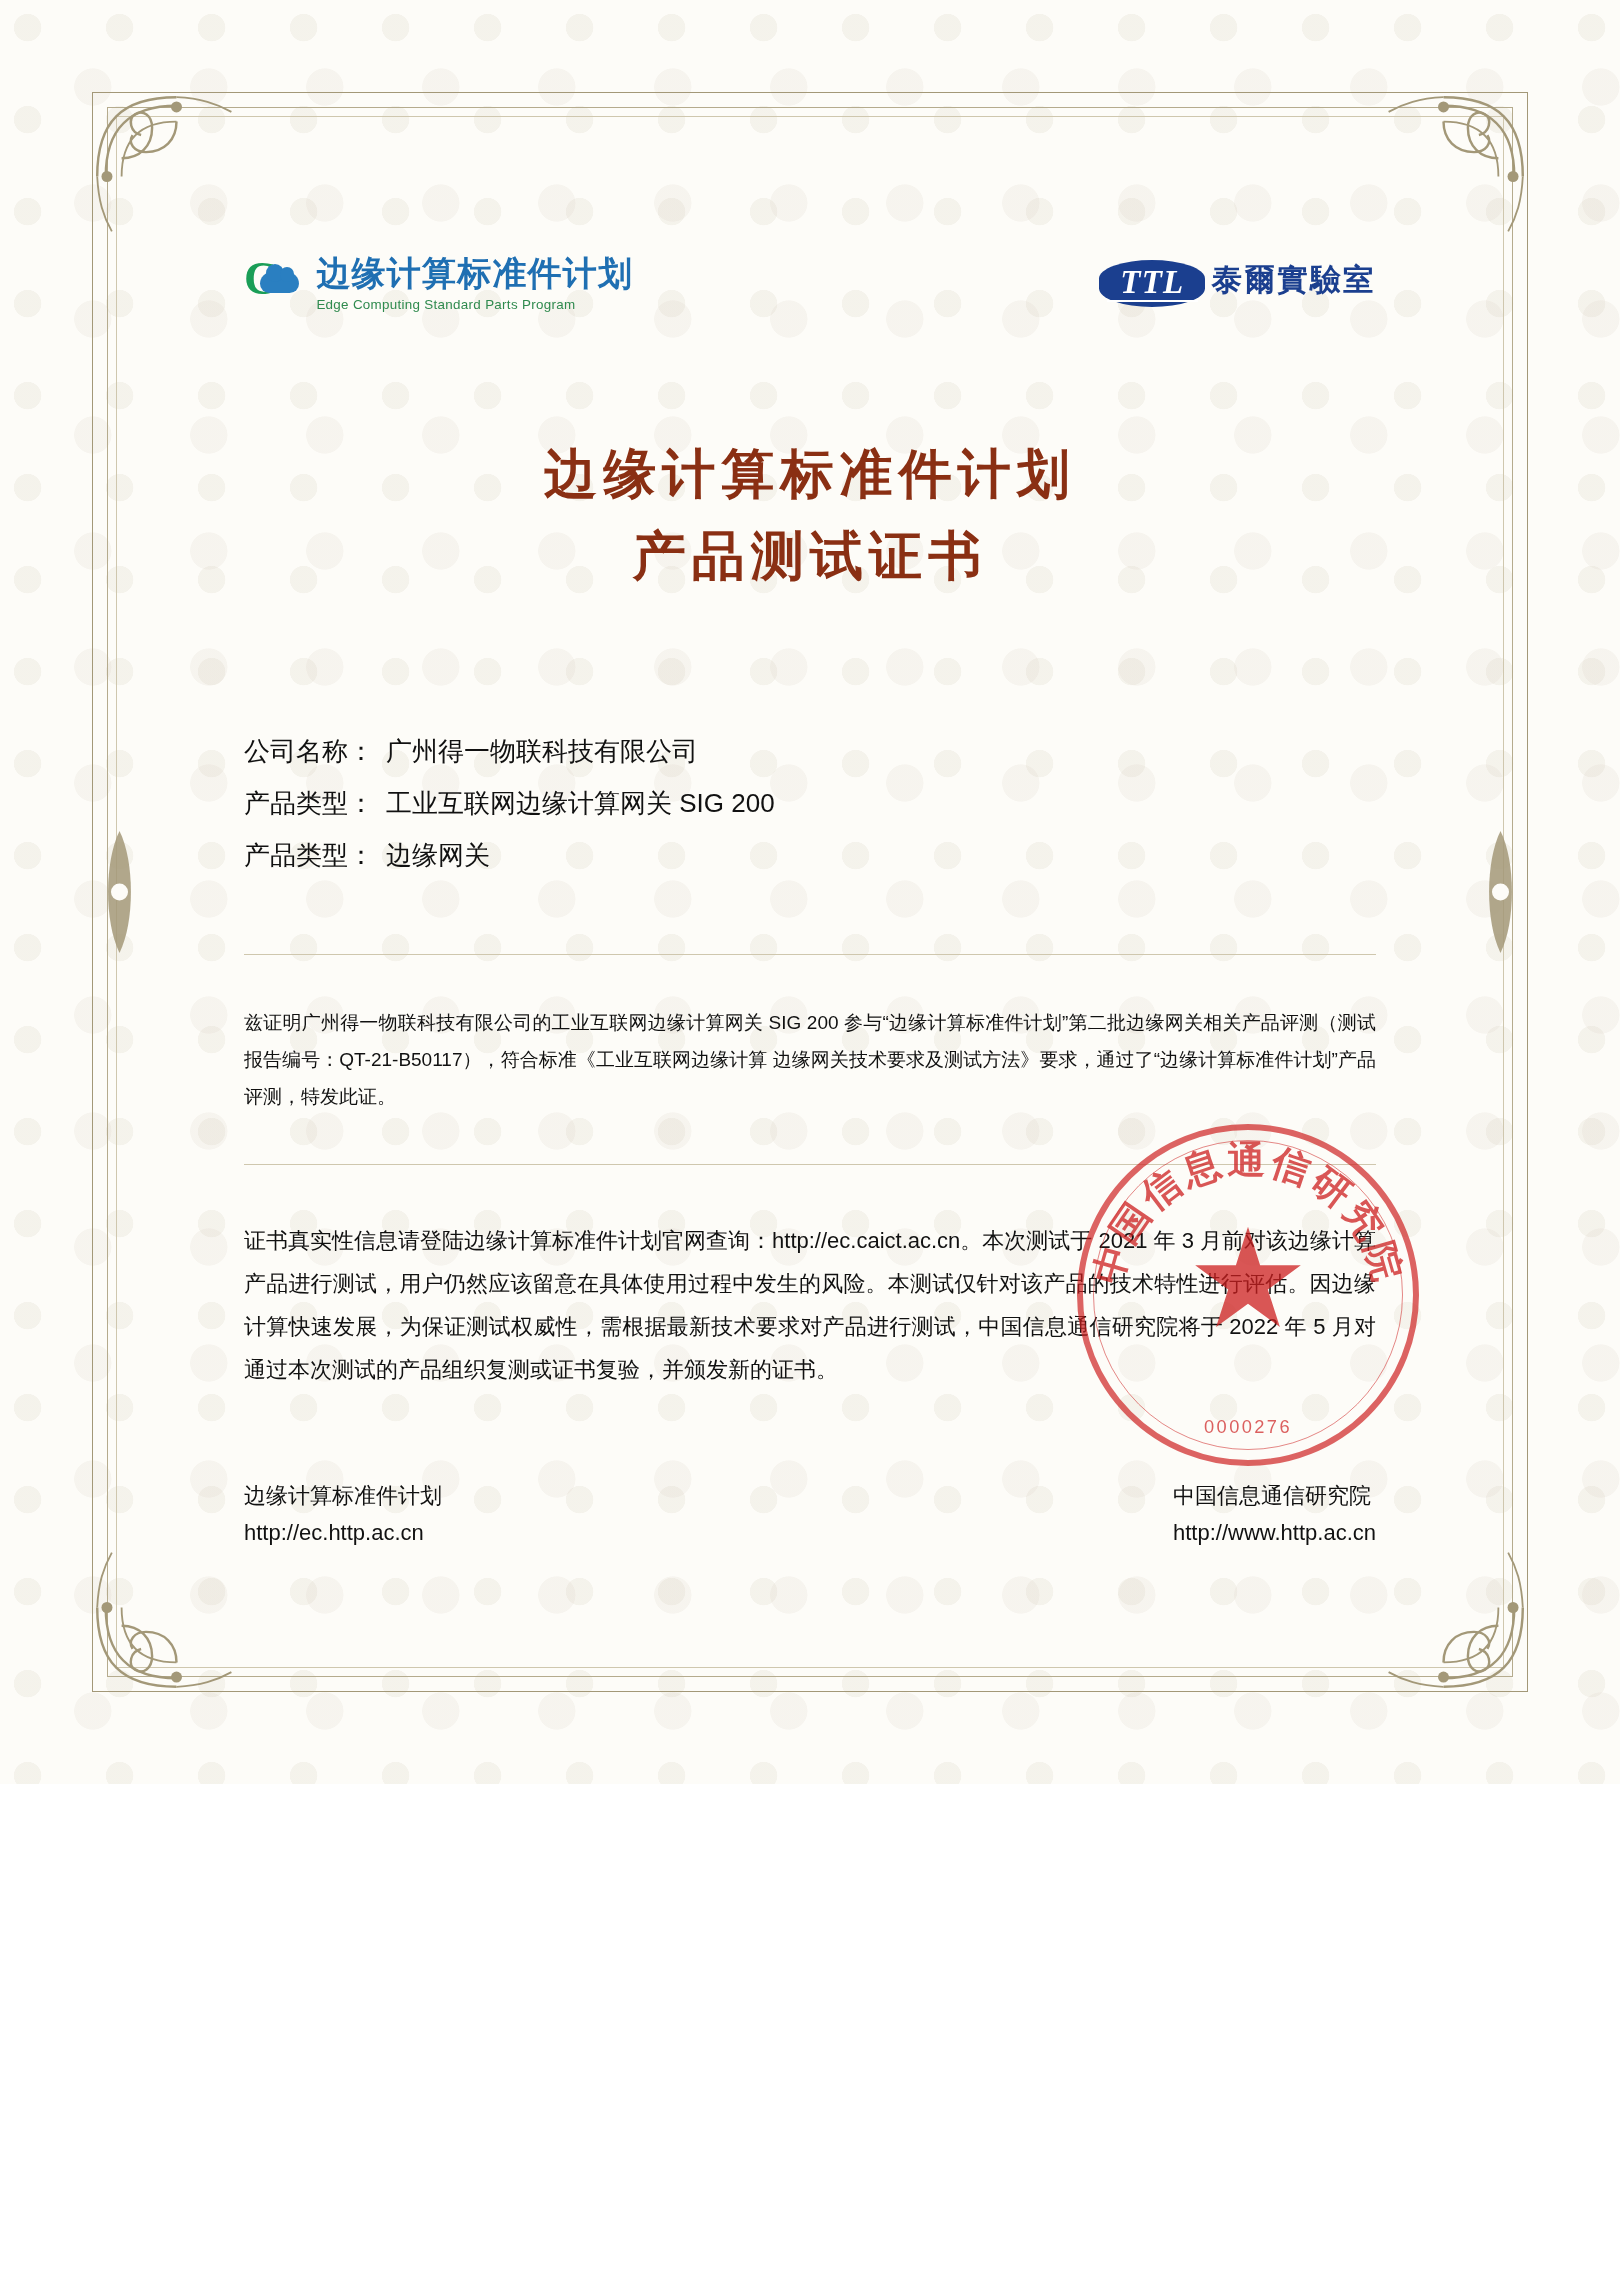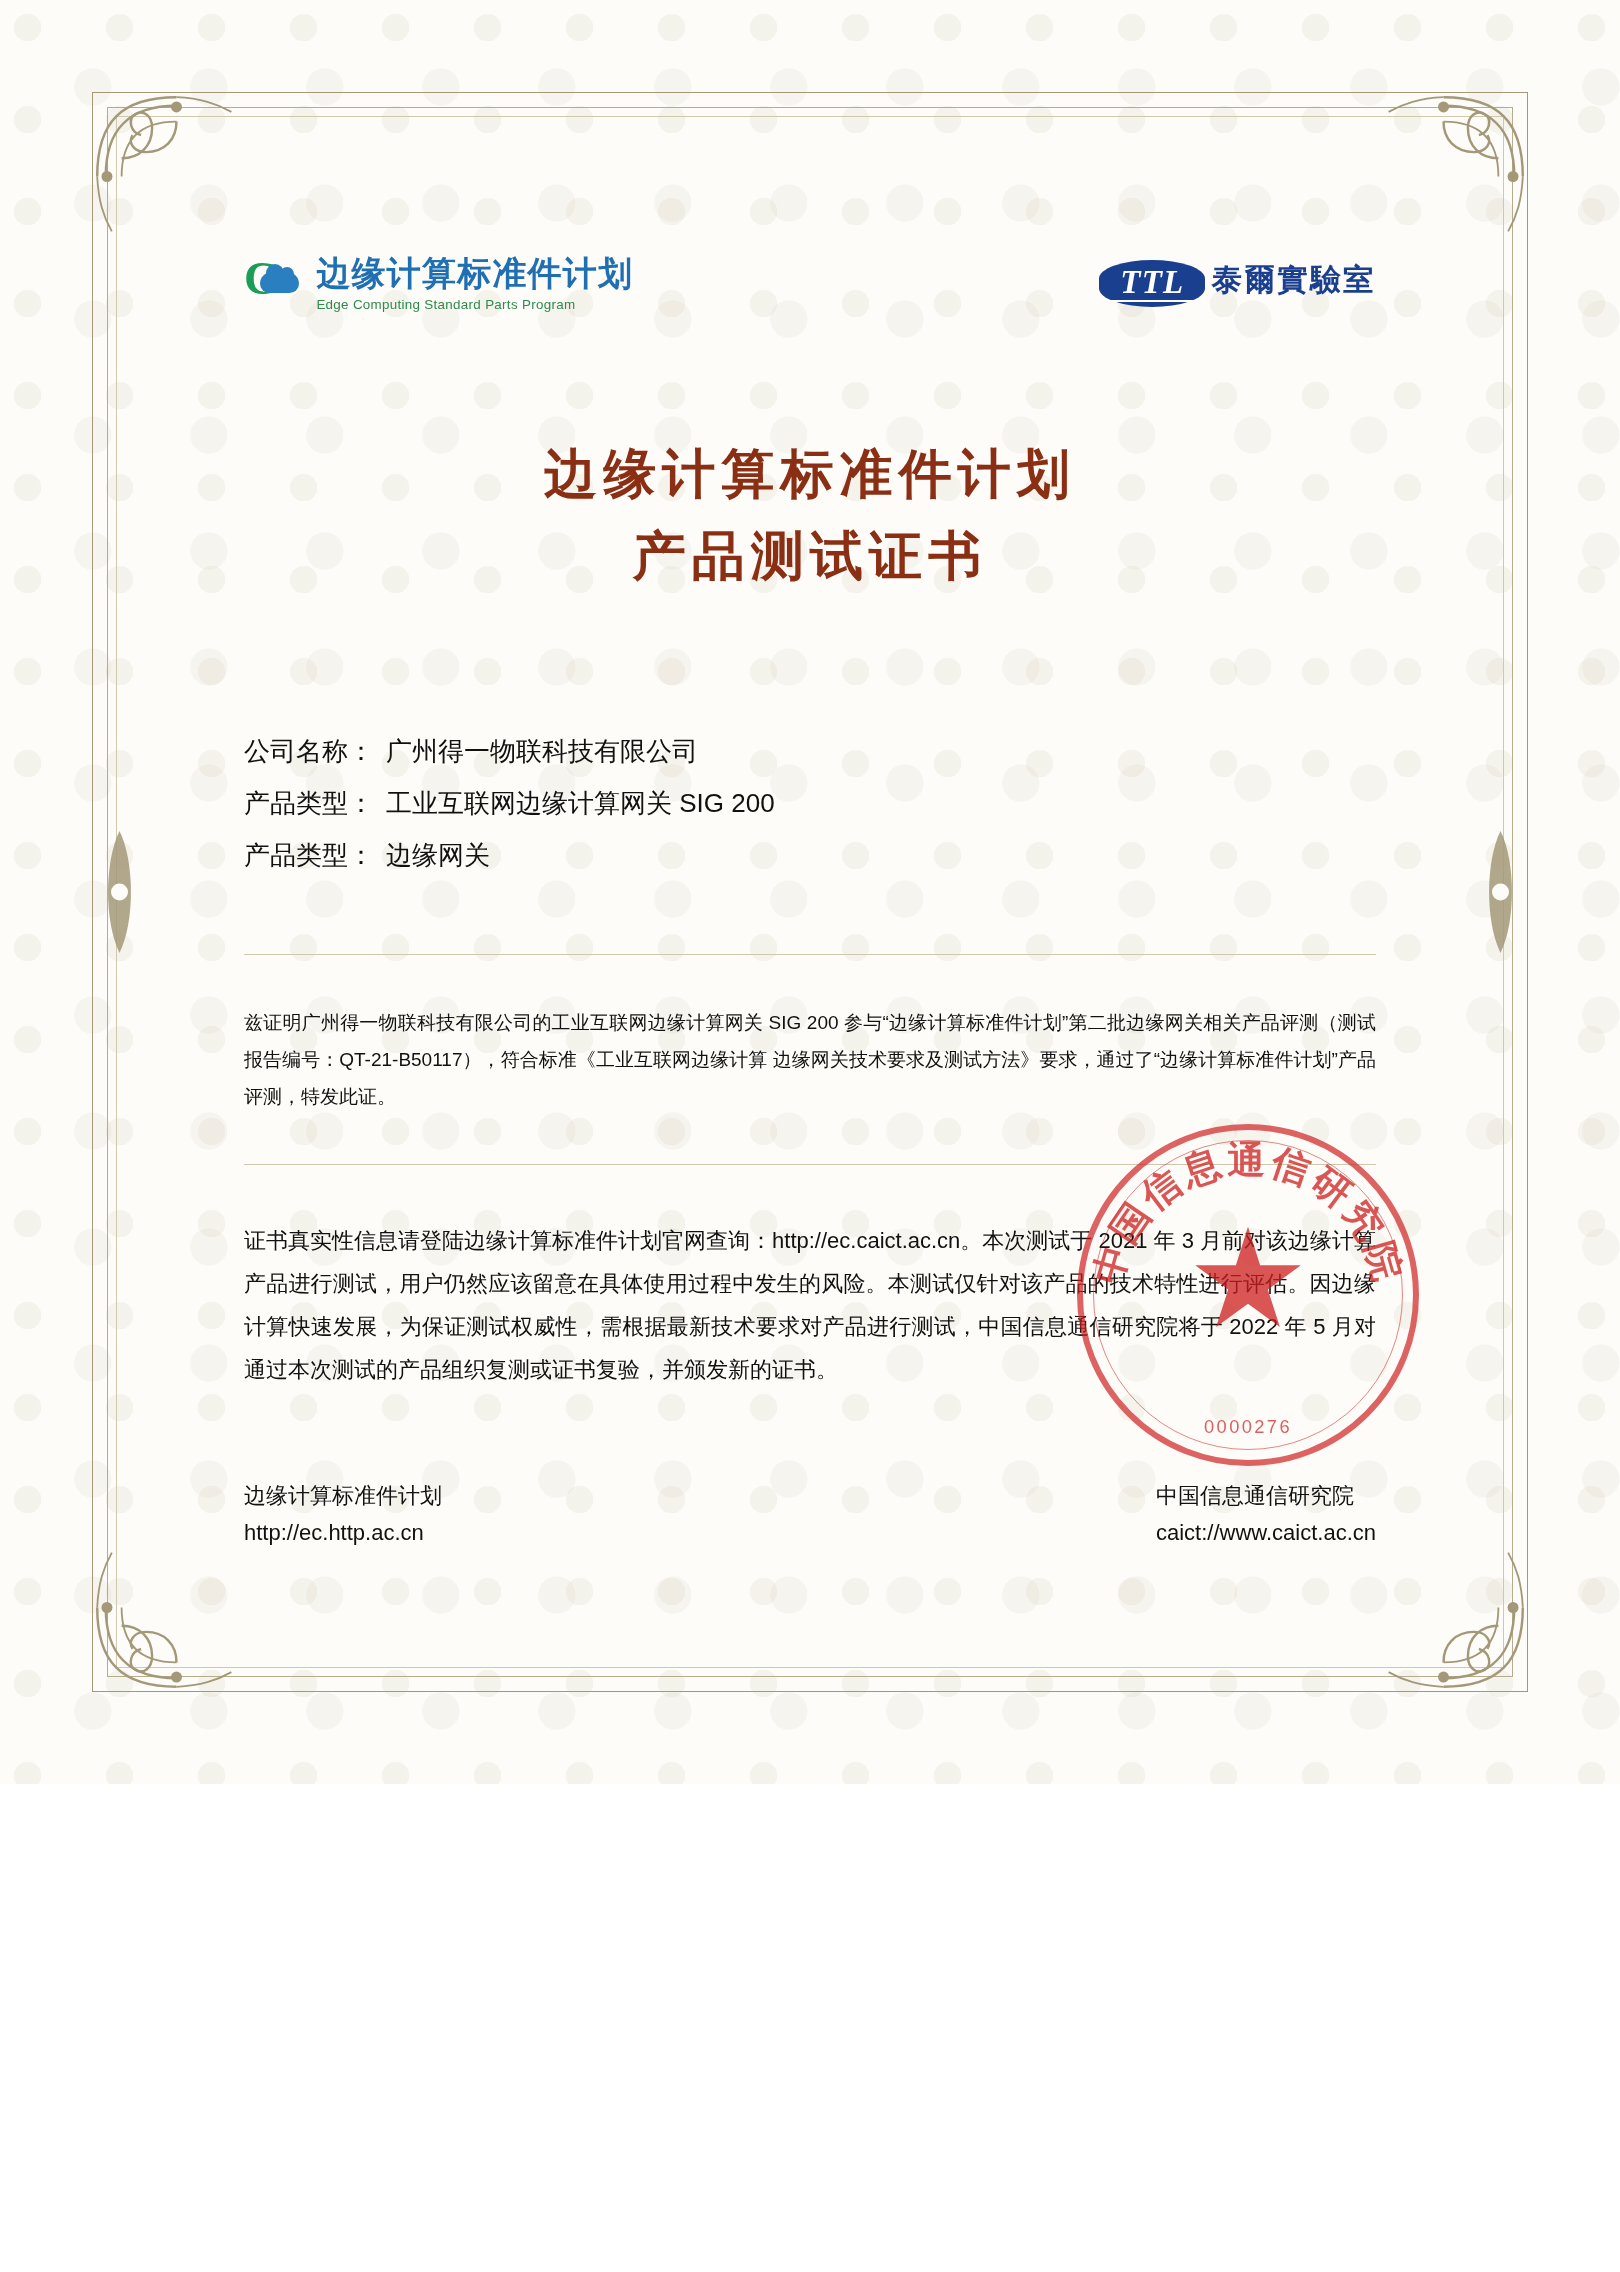--- a/index.html
+++ b/index.html
@@ -400,21 +400,21 @@
 
     <div class="note-par">证书真实性信息请登陆边缘计算标准件计划官网查询：http://ec.caict.ac.cn。本次测试于 2021 年 3 月前对该边缘计算产品进行测试，用户仍然应该留意在具体使用过程中发生的风险。本测试仅针对该产品的技术特性进行评估。因边缘计算快速发展，为保证测试权威性，需根据最新技术要求对产品进行测试，中国信息通信研究院将于 2022 年 5 月对通过本次测试的产品组织复测或证书复验，并颁发新的证书。</div>
 
     <div class="footer">
       <div class="left">
         <div>边缘计算标准件计划</div>
         <div>http://ec.http.ac.cn</div>
       </div>
       <div class="right">
         <div>中国信息通信研究院</div>
-        <div>caict://www.caict.ac.cn</div>
+        <div>http://www.http.ac.cn</div>
       </div>
     </div>
 
   </div>
 
   <div class="seal">
     <div class="inner-ring"></div>
     <svg class="arc-text" viewBox="0 0 540 540">
       <defs>
         <path id="sealArc" d="M 60 280 A 210 210 0 1 1 480 280" fill="none"></path>

